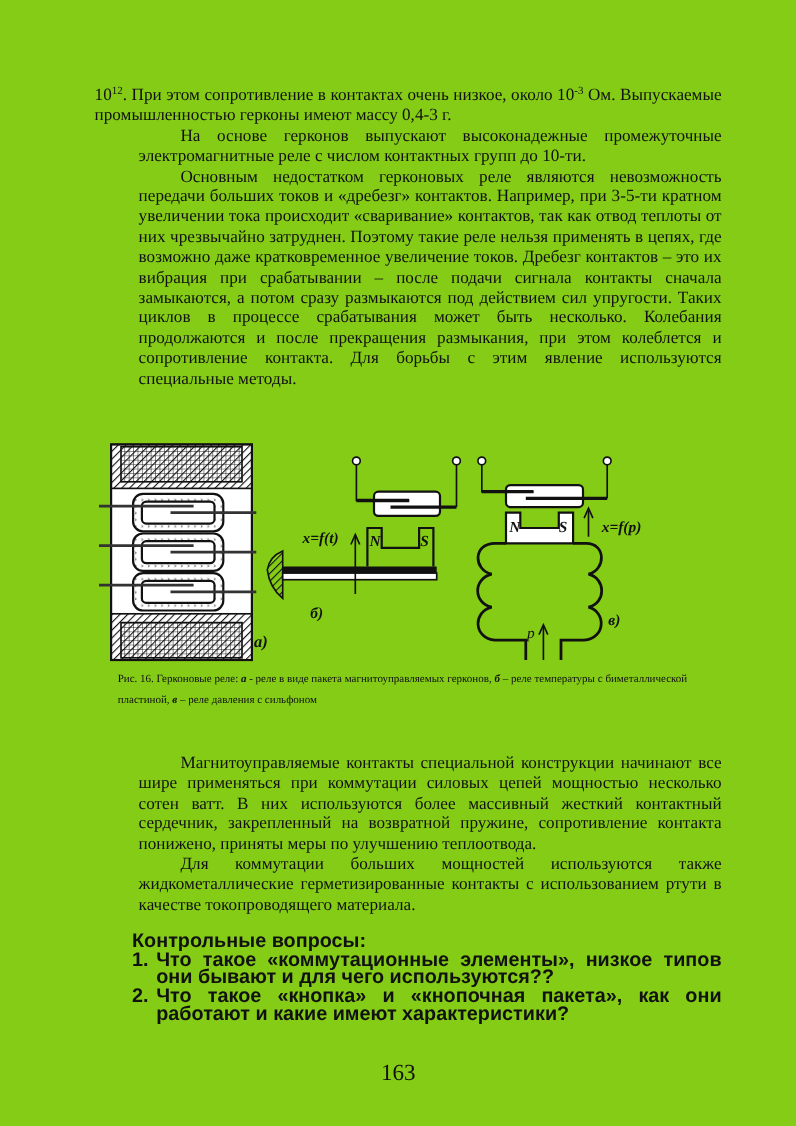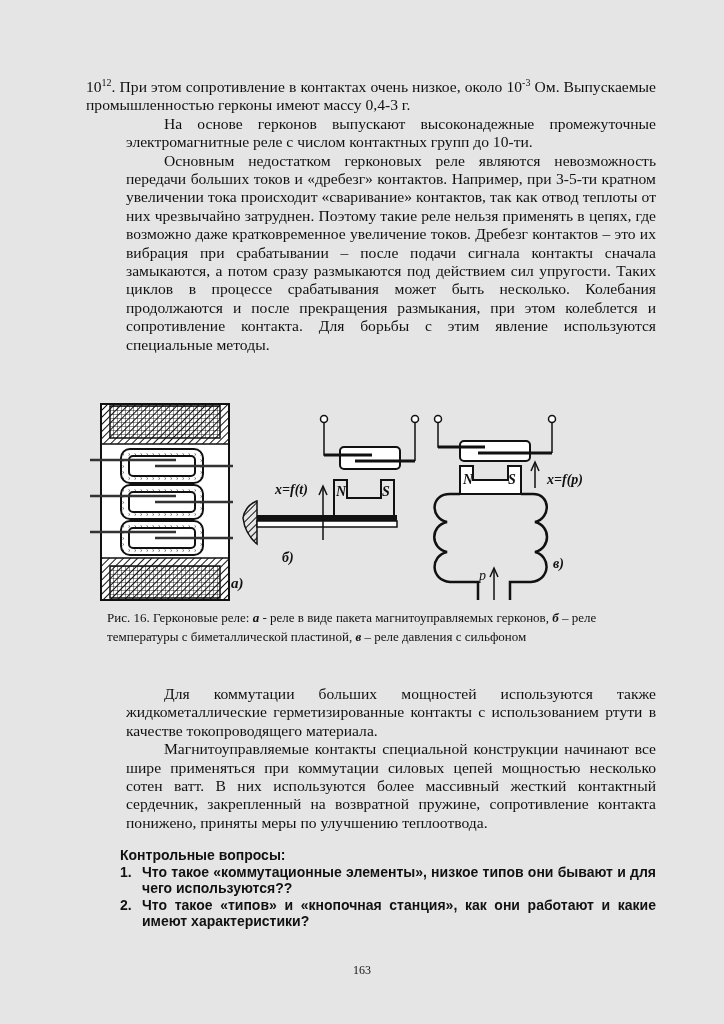--- a/index.html
+++ b/index.html
@@ -1,46 +1,46 @@
 <!DOCTYPE html>
 <html><head>
 <meta charset="utf-8">
 <style>
   html, body { margin: 0; padding: 0; background: #ffffff; }
   body { width: 724px; height: 1024px; position: relative; overflow: hidden; }
   .page {
-    position: absolute; left: 0; top: 0; width: 724px; height: 1024px; background: #e5e5e5;
+    position: absolute; left: 0; top: 0; width: 724px; height: 1024px; background: #84cc16;
     font-family: "Liberation Serif", serif; color: #111;
   }
   .text-block {
     position: absolute; left: 86px; width: 570px;
     font-size: 15.6px; line-height: 18.4px; text-align: justify;
   }
   .text-block p { margin: 0; text-indent: 0; }
   .text-block p.indent { text-indent: 38px; margin-left: 40px; }
   sup { font-size: 10px; line-height: 0; vertical-align: 6px; }
   .figure { position: absolute; left: 85px; top: 398px; width: 560px; height: 208px; }
   .caption {
     position: absolute; left: 107px; top: 609px; width: 520px;
-    font-size: 13px; line-height: 18.6px;
+    font-size: 10px; line-height: 18.6px;
   }
   .caption b { font-style: italic; }
   .questions {
     position: absolute; left: 120px; top: 847px; width: 536px;
     font-family: "Liberation Sans", sans-serif; font-weight: bold;
-    font-size: 14px; line-height: 16.6px; color: #111;
+    font-size: 18px; line-height: 16.6px; color: #111;
   }
   .questions .q-title { margin: 0; }
   .questions ol { margin: 0; padding: 0; list-style: none; }
   .questions li { display: flex; }
   .questions li .num { width: 22px; flex: none; }
   .questions li .qtext { flex: 1; text-align: justify; }
   .page-number {
     position: absolute; left: 0; width: 724px; top: 963px; text-align: center;
-    font-size: 12px;
+    font-size: 21px;
   }
 </style>
 </head>
 <body>
 
 <div class="page">
 
   <div class="text-block" style="top:78px;">
     <p><span>10</span><sup>12</sup><span>. При этом сопротивление в контактах очень низкое, около 10</span><sup>-3</sup><span> Ом. Выпускаемые промышленностью герконы имеют массу 0,4-3 г.</span></p>
     <p class="indent">На основе герконов выпускают высоконадежные промежуточные электромагнитные реле с числом контактных групп до 10-ти.</p>
@@ -130,32 +130,32 @@
         <text x="468" y="170" font-family="Liberation Serif, serif" font-style="italic" font-weight="bold" font-size="14" fill="#111">в)</text>
       </g>
     </svg>
   </div>
 
   <div class="caption">
     <span>Рис. 16. Герконовые реле: </span><b>а</b><span> - реле в виде пакета магнитоуправляемых герконов, </span><b>б</b><span> – реле температуры с биметаллической пластиной, </span><b>в</b><span> – реле давления с сильфоном</span>
   </div>
 
   <div class="text-block" style="top:685px;">
+    <p class="indent">Магнитоуправляемые контакты специальной конструкции начинают все шире применяться при коммутации силовых цепей мощностью несколько сотен ватт. В них используются более массивный жесткий контактный сердечник, закрепленный на возвратной пружине, сопротивление контакта понижено, приняты меры по улучшению теплоотвода.</p>
     <p class="indent">Для коммутации больших мощностей используются также жидкометаллические герметизированные контакты с использованием ртути в качестве токопроводящего материала.</p>
-    <p class="indent">Магнитоуправляемые контакты специальной конструкции начинают все шире применяться при коммутации силовых цепей мощностью несколько сотен ватт. В них используются более массивный жесткий контактный сердечник, закрепленный на возвратной пружине, сопротивление контакта понижено, приняты меры по улучшению теплоотвода.</p>
   </div>
 
   <div class="questions">
     <p class="q-title">Контрольные вопросы:</p>
     <ol>
       <li>
         <span class="num">1.</span>
         <span class="qtext">Что такое «коммутационные элементы», низкое типов они бывают и для чего используются??</span>
       </li>
       <li>
         <span class="num">2.</span>
-        <span class="qtext">Что такое «типов» и «кнопочная станция», как они работают и какие имеют характеристики?</span>
+        <span class="qtext">Что такое «кнопка» и «кнопочная пакета», как они работают и какие имеют характеристики?</span>
       </li>
     </ol>
   </div>
 
   <div class="page-number">163</div>
 </div>
 
 </body></html>

